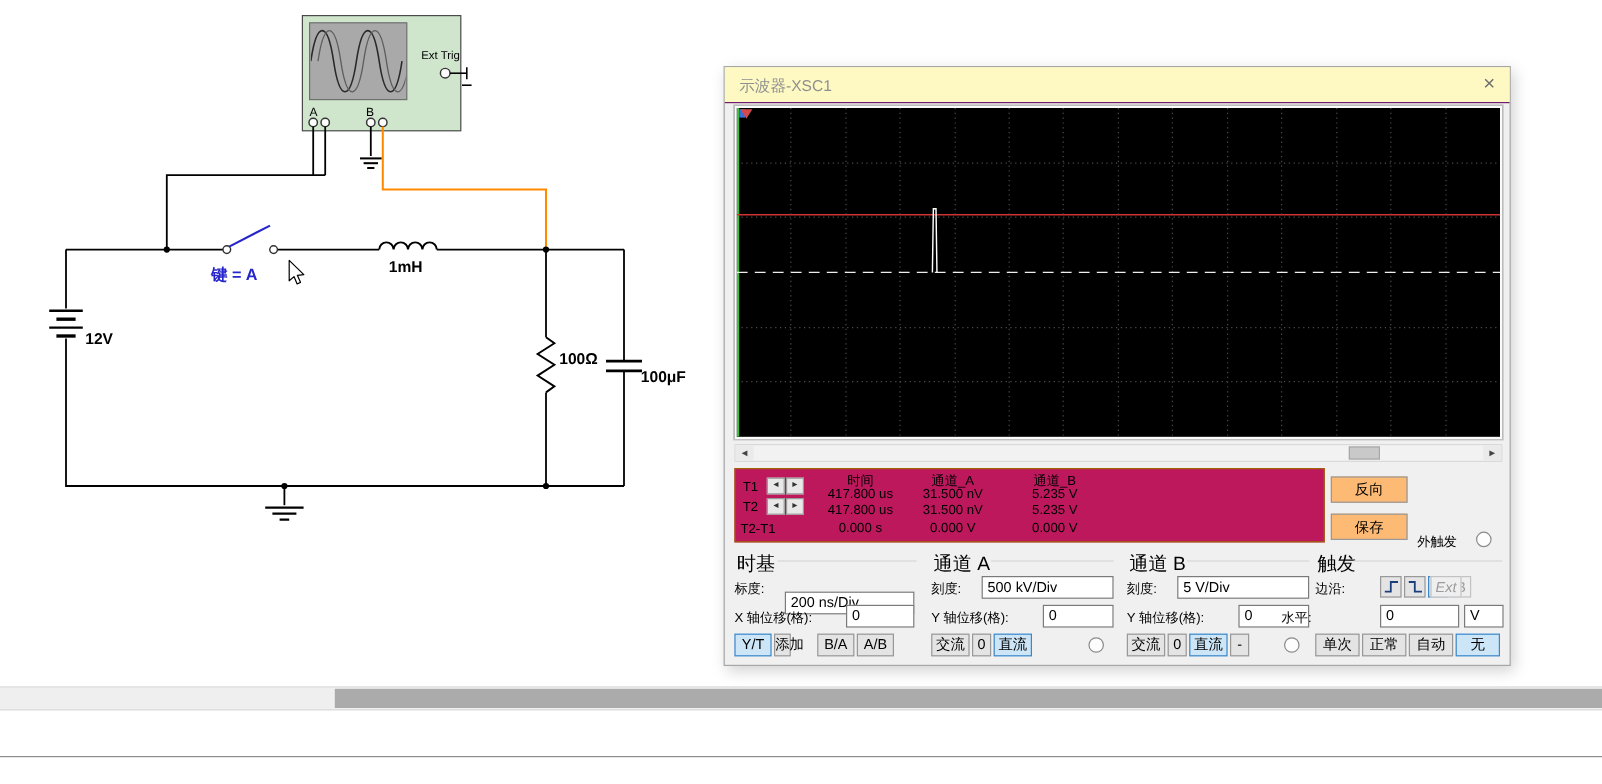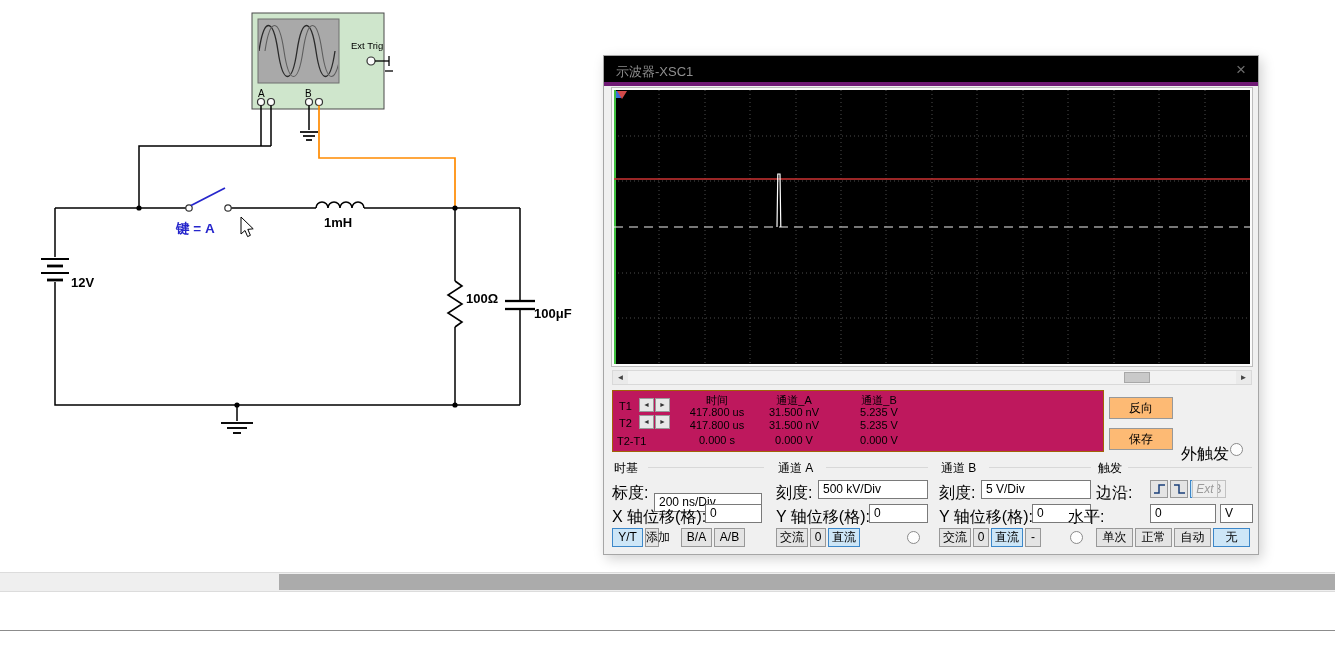--- a/index.html
+++ b/index.html
@@ -12,21 +12,21 @@
   
   .canvas { position:absolute; left:0; top:0; width:1335px; height:572px; background:#fff; }
 
   
   .scope-win {
     position:absolute; left:603px; top:55px; width:656px; height:500px;
     background:#f0f0f0; border:1px solid #a6a6a6;
     box-shadow: 3px 4px 12px rgba(0,0,0,0.18);
     font-size:12px;
   }
-  .titlebar { position:absolute; left:0; top:0; width:100%; height:30px; background:#000000; border-bottom:4px solid #701a75; }
+  .titlebar { position:absolute; left:0; top:0; width:100%; height:30px; background:#fef9c3; border-bottom:1px solid #701a75; }
   .titlebar .title { position:absolute; left:12px; top:7px; font-size:13px; color:#8f8f8f; }
   .titlebar .close { position:absolute; right:12px; top:4px; font-size:17px; color:#6e6e6e; cursor:default; }
 
   .display {
     position:absolute; left:8px; top:32px; width:640px; height:278px;
     background:#000; border:2px solid #fbfbfb; outline:1px solid #bdbdbd;
   }
   .hscroll {
     position:absolute; left:8px; top:314px; width:640px; height:15px;
     background:#f2f2f2; border:1px solid #d9d9d9;
@@ -43,22 +43,22 @@
 
   .btn { position:absolute; height:19px; line-height:17px; text-align:center; font-size:12px;
          background:#e4e4e4; border:1px solid #989898; color:#000; white-space:nowrap; }
   .btn.wide { width:64px; height:22px; line-height:20px; background:#fdba74; }
   .btn.sel  { background:#cde6f7; border-color:#3c87c9; }
   .btn.dis  { color:#9b9b9b; background:#efefef; border-color:#c2c2c2; }
   .btn.icon { padding-top:2px; }
 
   .inp { position:absolute; height:19px; background:#fff; border:1px solid #7a7a7a;
          font-size:12px; line-height:17px; padding-left:4px; white-space:nowrap; overflow:hidden; }
-  .lbl { position:absolute; font-size:16px; white-space:nowrap; }
-  .gtitle { position:absolute; font-size:12px; white-space:nowrap; color:#000; }
+  .lbl { position:absolute; font-size:11px; white-space:nowrap; }
+  .gtitle { position:absolute; font-size:16px; white-space:nowrap; color:#000; }
   .gline { position:absolute; height:1px; background:#d8d8d8; }
   .radio { position:absolute; width:13px; height:13px; border:1px solid #8a8a8a; border-radius:50%; background:#fdfdfd; }
 
   
   .canvas-scroll { position:absolute; left:0; top:572px; width:1335px; height:20px; background:#efefef;
                    border-top:1px solid #dcdcdc; border-bottom:1px solid #dcdcdc; }
   .canvas-thumb  { position:absolute; left:279px; top:574px; width:1056px; height:16px; background:#ababab; }
 
   .tabbar { position:absolute; left:0; top:598px; width:1335px; height:31px; background:#f1f1f1; border-top:1px solid #cfcfcf; }
   .tab { position:absolute; top:3px; height:25px; border:1px solid #8f8f8f; background:#ececec;

